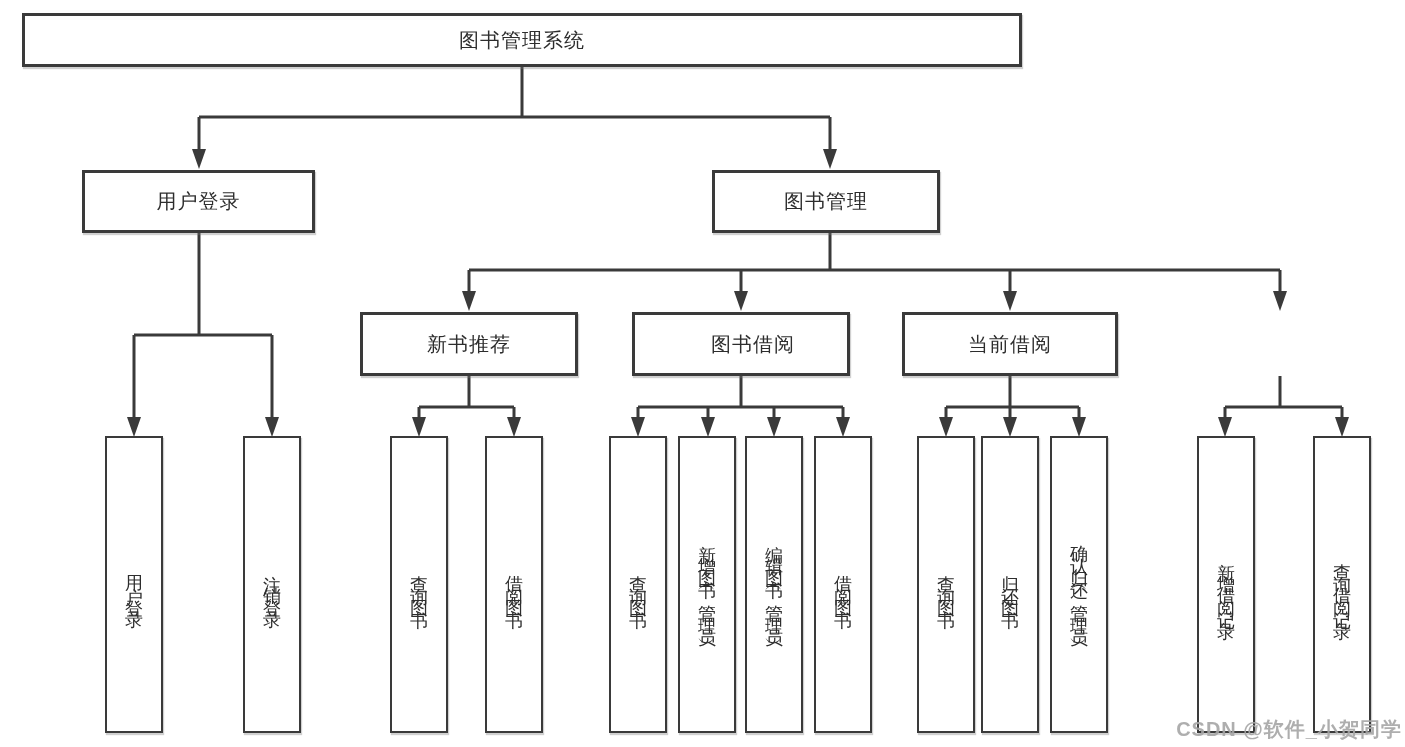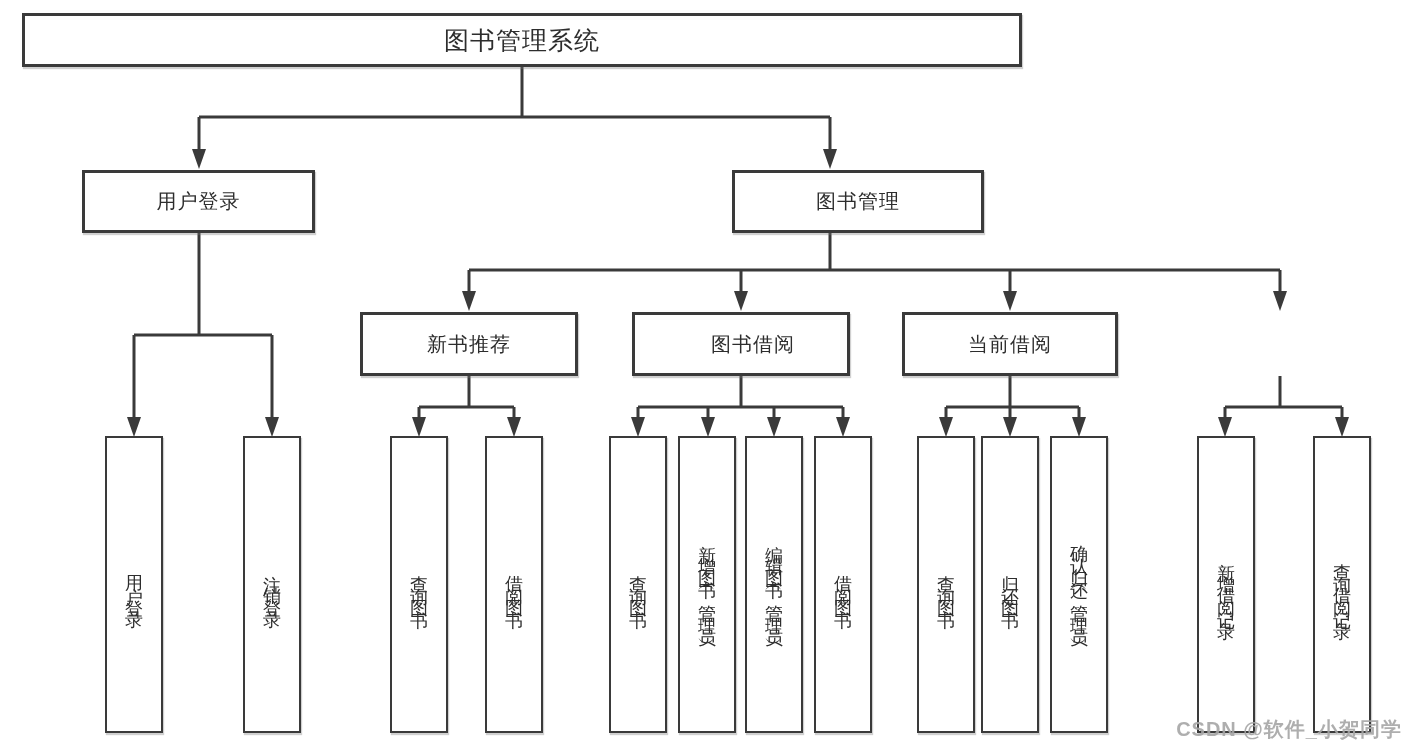--- a/index.html
+++ b/index.html
@@ -30,21 +30,21 @@
     display: flex;
     align-items: center;
     justify-content: center;
     color: #2d2d2d;
     z-index: 1;
     box-shadow: 1px 2px 1px rgba(120,120,120,0.35);
   }
   .root {
     left: 22px; top: 13px;
     width: 1000px; height: 54px;
-    font-size: 25px;
+    font-size: 20px;
     letter-spacing: 1px;
   }
   .lvl2 {
     top: 170px;
     height: 63px;
     font-size: 20px;
     letter-spacing: 1px;
   }
   .lvl3 {
     top: 312px;
@@ -126,21 +126,21 @@
     </g>
   </svg>
 
   <div class="box root">
     <span>图书管理系统</span>
   </div>
 
   <div class="box lvl2" style="left:82px; width:233px;">
     <span>用户登录</span>
   </div>
-  <div class="box lvl2" style="left:712px; width:252px;margin-left:20px;">
+  <div class="box lvl2" style="left:712px; width:228px;">
     <span>图书管理</span>
   </div>
 
   <div class="box lvl3" style="left:360px;">
     <span>新书推荐</span>
   </div>
   <div class="box lvl3" style="left:632px;padding-left:24px;">
     <span>图书借阅</span>
   </div>
   <div class="box lvl3" style="left:902px; width:216px;">

